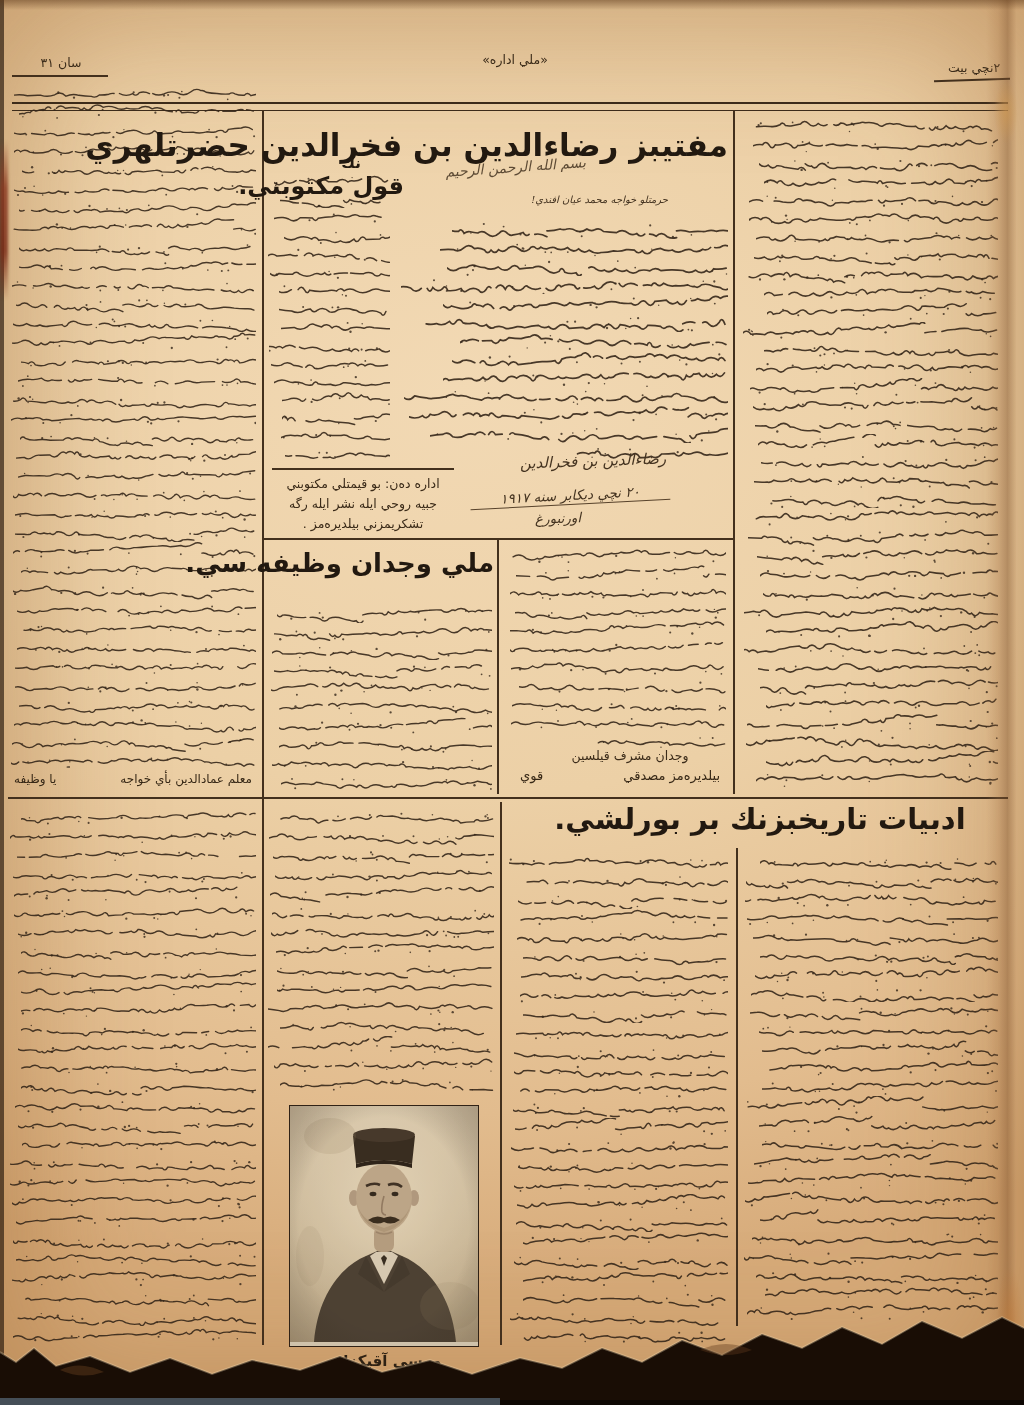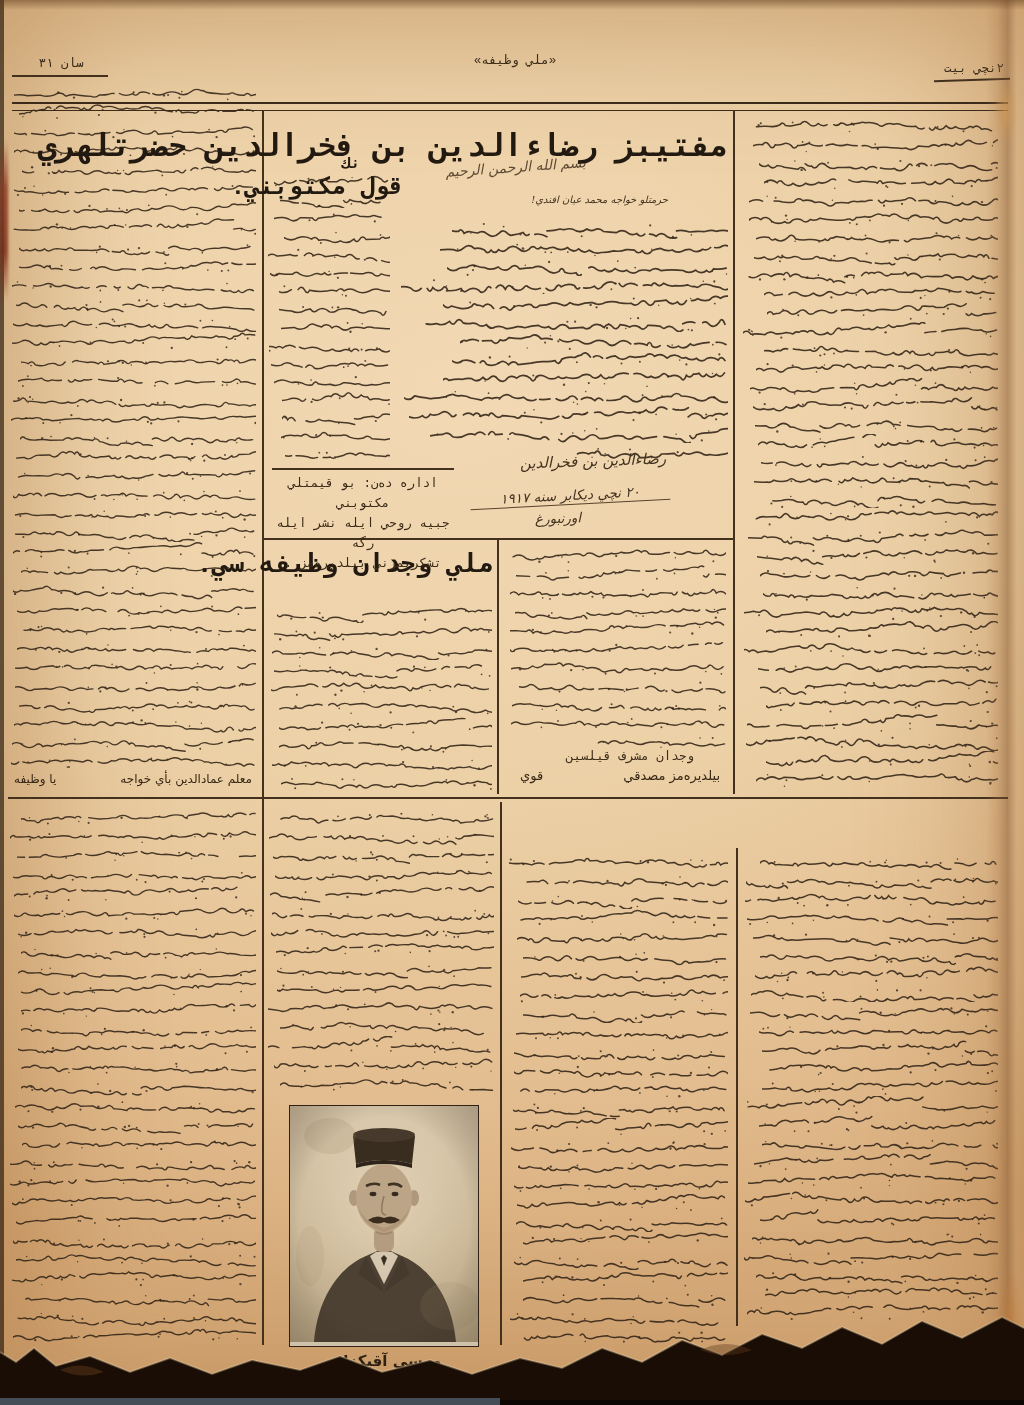--- a/index.html
+++ b/index.html
@@ -4,21 +4,21 @@
 <style>
   html,body{margin:0;padding:0;background:#6b5a48;}
   #page{position:relative;width:1024px;height:1405px;overflow:hidden;
     background-color:#e8c79f;
     background-image:
       radial-gradient(1200px 900px at 45% 28%, #f2d9b4 0%, #ecd0a6 45%, #e2bc8e 80%, #d6aa79 100%),
       radial-gradient(300px 200px at 12% 55%, rgba(214,166,110,.35), rgba(0,0,0,0) 70%),
       radial-gradient(260px 420px at 97% 40%, rgba(190,135,75,.30), rgba(0,0,0,0) 70%);
     box-shadow: inset 0 0 130px 30px rgba(150,95,40,.38);
     font-family:"DejaVu Sans", sans-serif; color:#2b2015;}
-  .abs{position:absolute;font-family:Liberation Mono, monospace;}
+  .abs{position:absolute;}
   .rule{position:absolute;background:#43301d;}
   .vrule{width:1.5px;}
   .hrule{height:1.5px;}
   .dblrule{position:absolute;height:6px;border-top:2.2px solid #3c2b1a;border-bottom:1.4px solid #3c2b1a;}
   .hd{font-weight:bold;color:#221910;white-space:nowrap;text-align:center;direction:rtl;}
   .small{font-size:12.5px;color:#3c2c1a;direction:rtl;white-space:nowrap;}
   .hand{font-family:"DejaVu Serif", serif;font-style:italic;color:#443320;direction:rtl;white-space:nowrap;}
   .flow{position:absolute;text-align:right;color:#35271a;overflow:hidden;}
   .flow > div{overflow:hidden;}
   .flow svg{display:inline-block;vertical-align:top;}
@@ -30,21 +30,21 @@
   .stain{position:absolute;pointer-events:none;}
 </style>
 </head>
 <body>
 
 <div id="page">
 
   <div class="abs small" style="left:16px;top:55px;width:90px;text-align:center;">سان ٣١</div>
   <div class="rule hrule" style="left:12px;top:75px;width:96px;"></div>
 
-  <div class="abs small" style="left:430px;top:52px;width:170px;text-align:center;">«ملي وظيفه»</div>
+  <div class="abs small" style="left:430px;top:52px;width:170px;text-align:center;">«ملي اداره»</div>
 
   <div class="abs small" style="left:938px;top:60px;width:72px;text-align:center;">٢نچي بيت</div>
   <div class="rule hrule" style="left:934px;top:79px;width:76px;transform:rotate(-2deg);"></div>
 
   <div class="dblrule" style="left:12px;top:102px;width:996px;"></div>
 
   <div class="rule vrule" style="left:262px;top:110px;height:1235px;"></div>
   <div class="rule vrule" style="left:733px;top:110px;height:684px;"></div>
   <div class="rule vrule" style="left:497px;top:540px;height:254px;"></div>
   <div class="rule vrule" style="left:500px;top:802px;height:543px;"></div>
@@ -2206,20 +2206,21 @@
             <circle cx="234.5" cy="12.8" r="1.16"></circle>
             <circle cx="234.3" cy="13.7" r="1.09"></circle>
             <circle cx="213.3" cy="7.0" r="0.78"></circle>
             <circle cx="30.4" cy="10.2" r="0.95"></circle>
             <circle cx="28.5" cy="16.2" r="0.79"></circle>
             <circle cx="66.3" cy="5.3" r="1.02"></circle>
           </g>
         </svg></div>
     </div>
 
+  <div class="abs hd" style="left:520px;top:802px;width:480px;font-size:29px;">ادبيات تاريخبزنك بر بورلشي.</div>
 
   <div class="flow" style="left:268px;top:808px;width:226px;height:288px;">
       <div style="height:19px"><svg width="219" height="19">
           <g stroke="currentColor" fill="none" stroke-width="1.45" stroke-linecap="round" opacity=".9">
             <path d="M0 11.0m5.9 0q4.1 -1.8 8.2 -0.8q5.4 -4.4 10.7 0.5q3.7 -0.2 7.4 0.7q4.1 -2.4 8.2 1.1q2.8 4.2 5.6 1.3q3.4 -2.1 6.8 -1.5m5.1 0q6.2 1.6 12.4 -1.4m5.2 0q6.9 -3.3 13.9 -0.1q3.5 1.7 7.1 -1.8m5.4 0q3.0 -2.3 6.1 -0.8q4.6 0.4 9.2 -0.2q2.9 0.6 5.8 1.1q4.9 2.3 9.9 1.0q5.9 2.3 11.9 0.9q5.5 2.8 11.1 0.9q4.2 0.0 8.3 -1.5q2.6 -0.4 5.2 1.0q4.5 -0.8 8.9 1.8q3.7 -2.6 7.4 1.8q6.6 -1.3 13.2 -1.1q2.8 -3.6 5.5 -1.2q6.6 0.9 13.2 -1.8"></path>
           </g>
           <g fill="currentColor" opacity=".8">
             <circle cx="212.2" cy="6.7" r="0.76"></circle>
             <circle cx="157.4" cy="6.7" r="0.80"></circle>
             <circle cx="126.4" cy="5.7" r="1.03"></circle>

